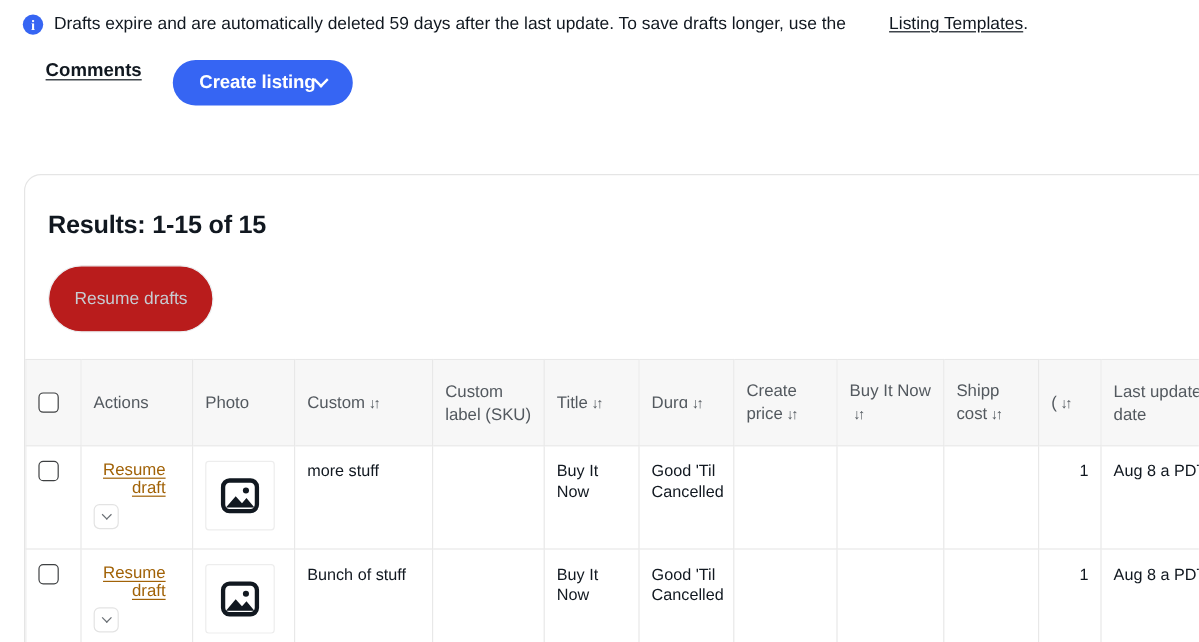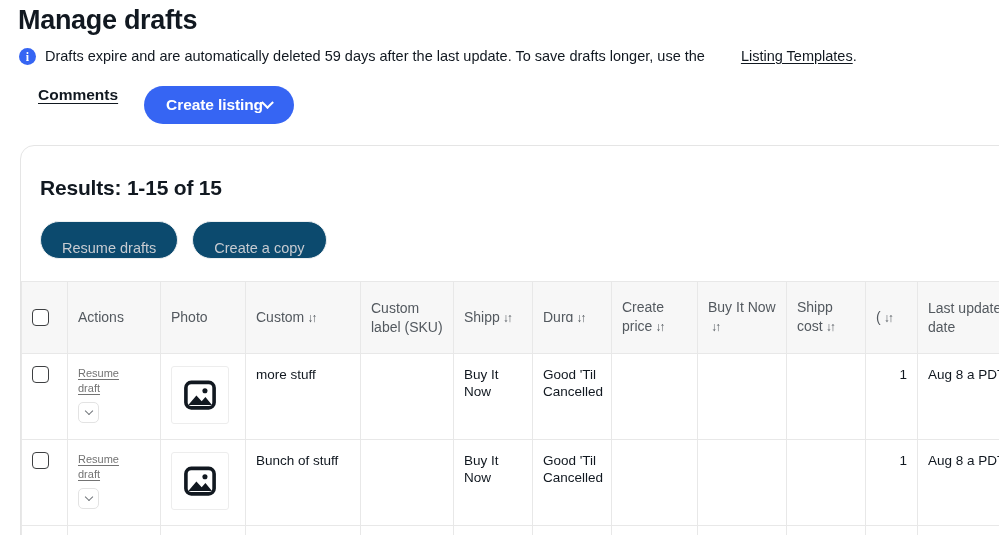--- a/index.html
+++ b/index.html
@@ -117,23 +117,23 @@
     color: #111820;
   }
 
   .bulk-actions {
     display: flex;
     gap: 14px;
     padding: 21px 0 0 19px;
   }
   .btn-ghost {
     border: 1px solid #eceff1;
-    background: #0c4a6e;
+    background: #b91c1c;
     border-radius: 30px;
-    height: 38px;
+    height: 56px;
     padding: 18px 21px;
     font-size: 14.5px;
     font-weight: 400;
     color: #c7cbd1;
     font-family: "Liberation Sans", sans-serif;
     cursor: default;
     white-space: nowrap;
   }
 
   
@@ -191,28 +191,29 @@
   .cbx {
     width: 17px; height: 17px;
     border: 1.6px solid #3e4042;
     border-radius: 4px;
     background: #fff;
     display: block;
     cursor: pointer;
   }
 
   .resume-link {
-    color: #737373;
+    color: #a16207;
     text-decoration: underline;
     text-underline-offset: 2px;
-    font-size: 11px;
+    font-size: 14px;
     line-height: 15px;
     display: block;
     max-width: 60px;
     cursor: pointer;
+    text-align: right;
   }
   .mini-chevron {
     margin-top: 6px;
     width: 21px; height: 21px;
     border: 1px solid #e3e3e3;
     border-radius: 5px;
     display: flex; align-items: center; justify-content: center;
     background: #fff;
     cursor: pointer;
   }
@@ -244,42 +245,40 @@
   col.c-buyitnow { width: 89px; }
   col.c-shipping { width: 79px; }
   col.c-qty { width: 52px; }
   col.c-lastupdate { width: 113px; }
 </style>
 </head>
 <body>
 
 <div class="page">
 
-  <h1 class="page-title">Manage drafts</h1>
 
   <div class="notice">
     <span class="info-icon">i</span>
     <span class="notice-text"><span>Drafts expire and are automatically deleted 59 days after the last update. To save drafts longer, use the </span><a href="#">Listing Templates</a><span>.</span></span>
   </div>
 
   <div class="actionbar">
     <a href="#" class="comments-link">Comments</a>
     <button class="btn-primary">
       <span>Create listing</span>
       <span class="chev-down"></span>
     </button>
   </div>
 
   <div class="card">
 
     <h2 class="results-title">Results: 1-15 of 15</h2>
 
     <div class="bulk-actions">
       <button class="btn-ghost" disabled="">Resume drafts</button>
-      <button class="btn-ghost" disabled="">Create a copy</button>
     </div>
 
     <div class="table-wrap">
       <table class="drafts">
         <colgroup>
           <col class="c-check">
             <col class="c-actions">
             <col class="c-photo">
             <col class="c-title">
           <col class="c-sku">
@@ -302,21 +301,21 @@
             <th>
               <span class="hdr-label">Photo</span>
             </th>
             <th>
               <span class="hdr-label">Custom</span><span class="sorter">↓↑</span>
             </th>
             <th>
               <span class="hdr-label">Custom label (SKU)</span>
             </th>
             <th>
-              <span class="hdr-label">Shipp</span><span class="sorter">↓↑</span>
+              <span class="hdr-label">Title</span><span class="sorter">↓↑</span>
             </th>
             <th>
               <span class="hdr-label">Durɑ</span><span class="sorter">↓↑</span>
             </th>
             <th>
               <span class="hdr-label">Create price</span><span class="sorter">↓↑</span>
             </th>
             <th>
               <span class="hdr-label">Buy It Now</span><span class="sorter">↓↑</span>
             </th>

